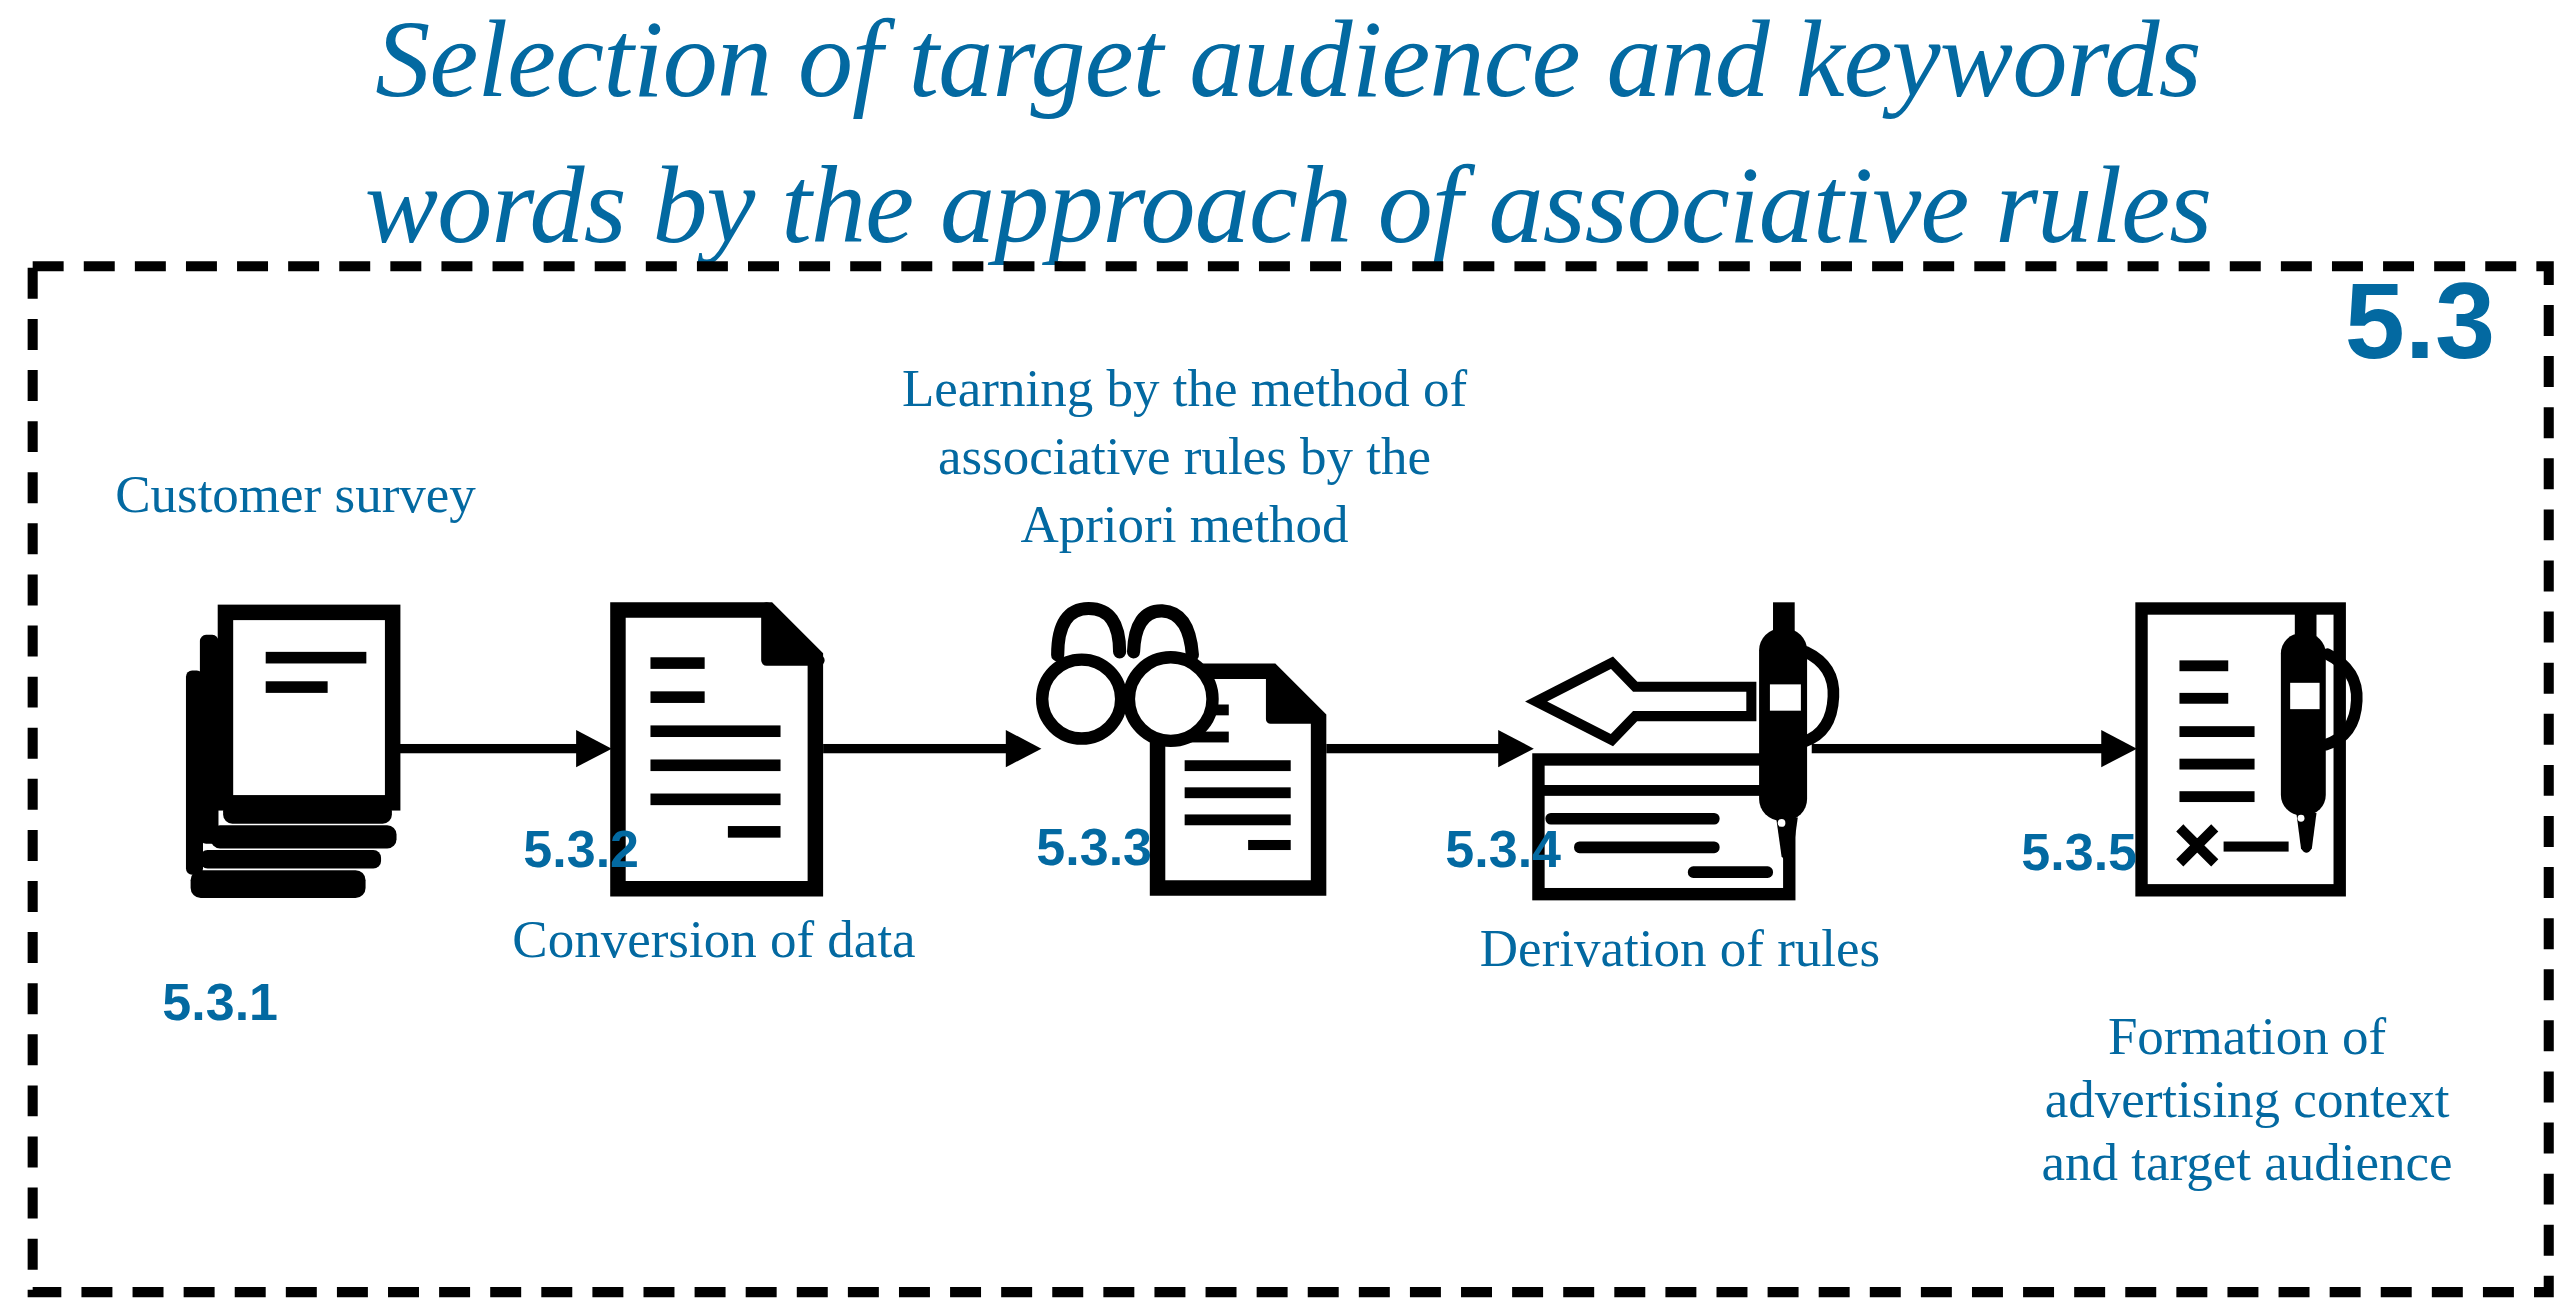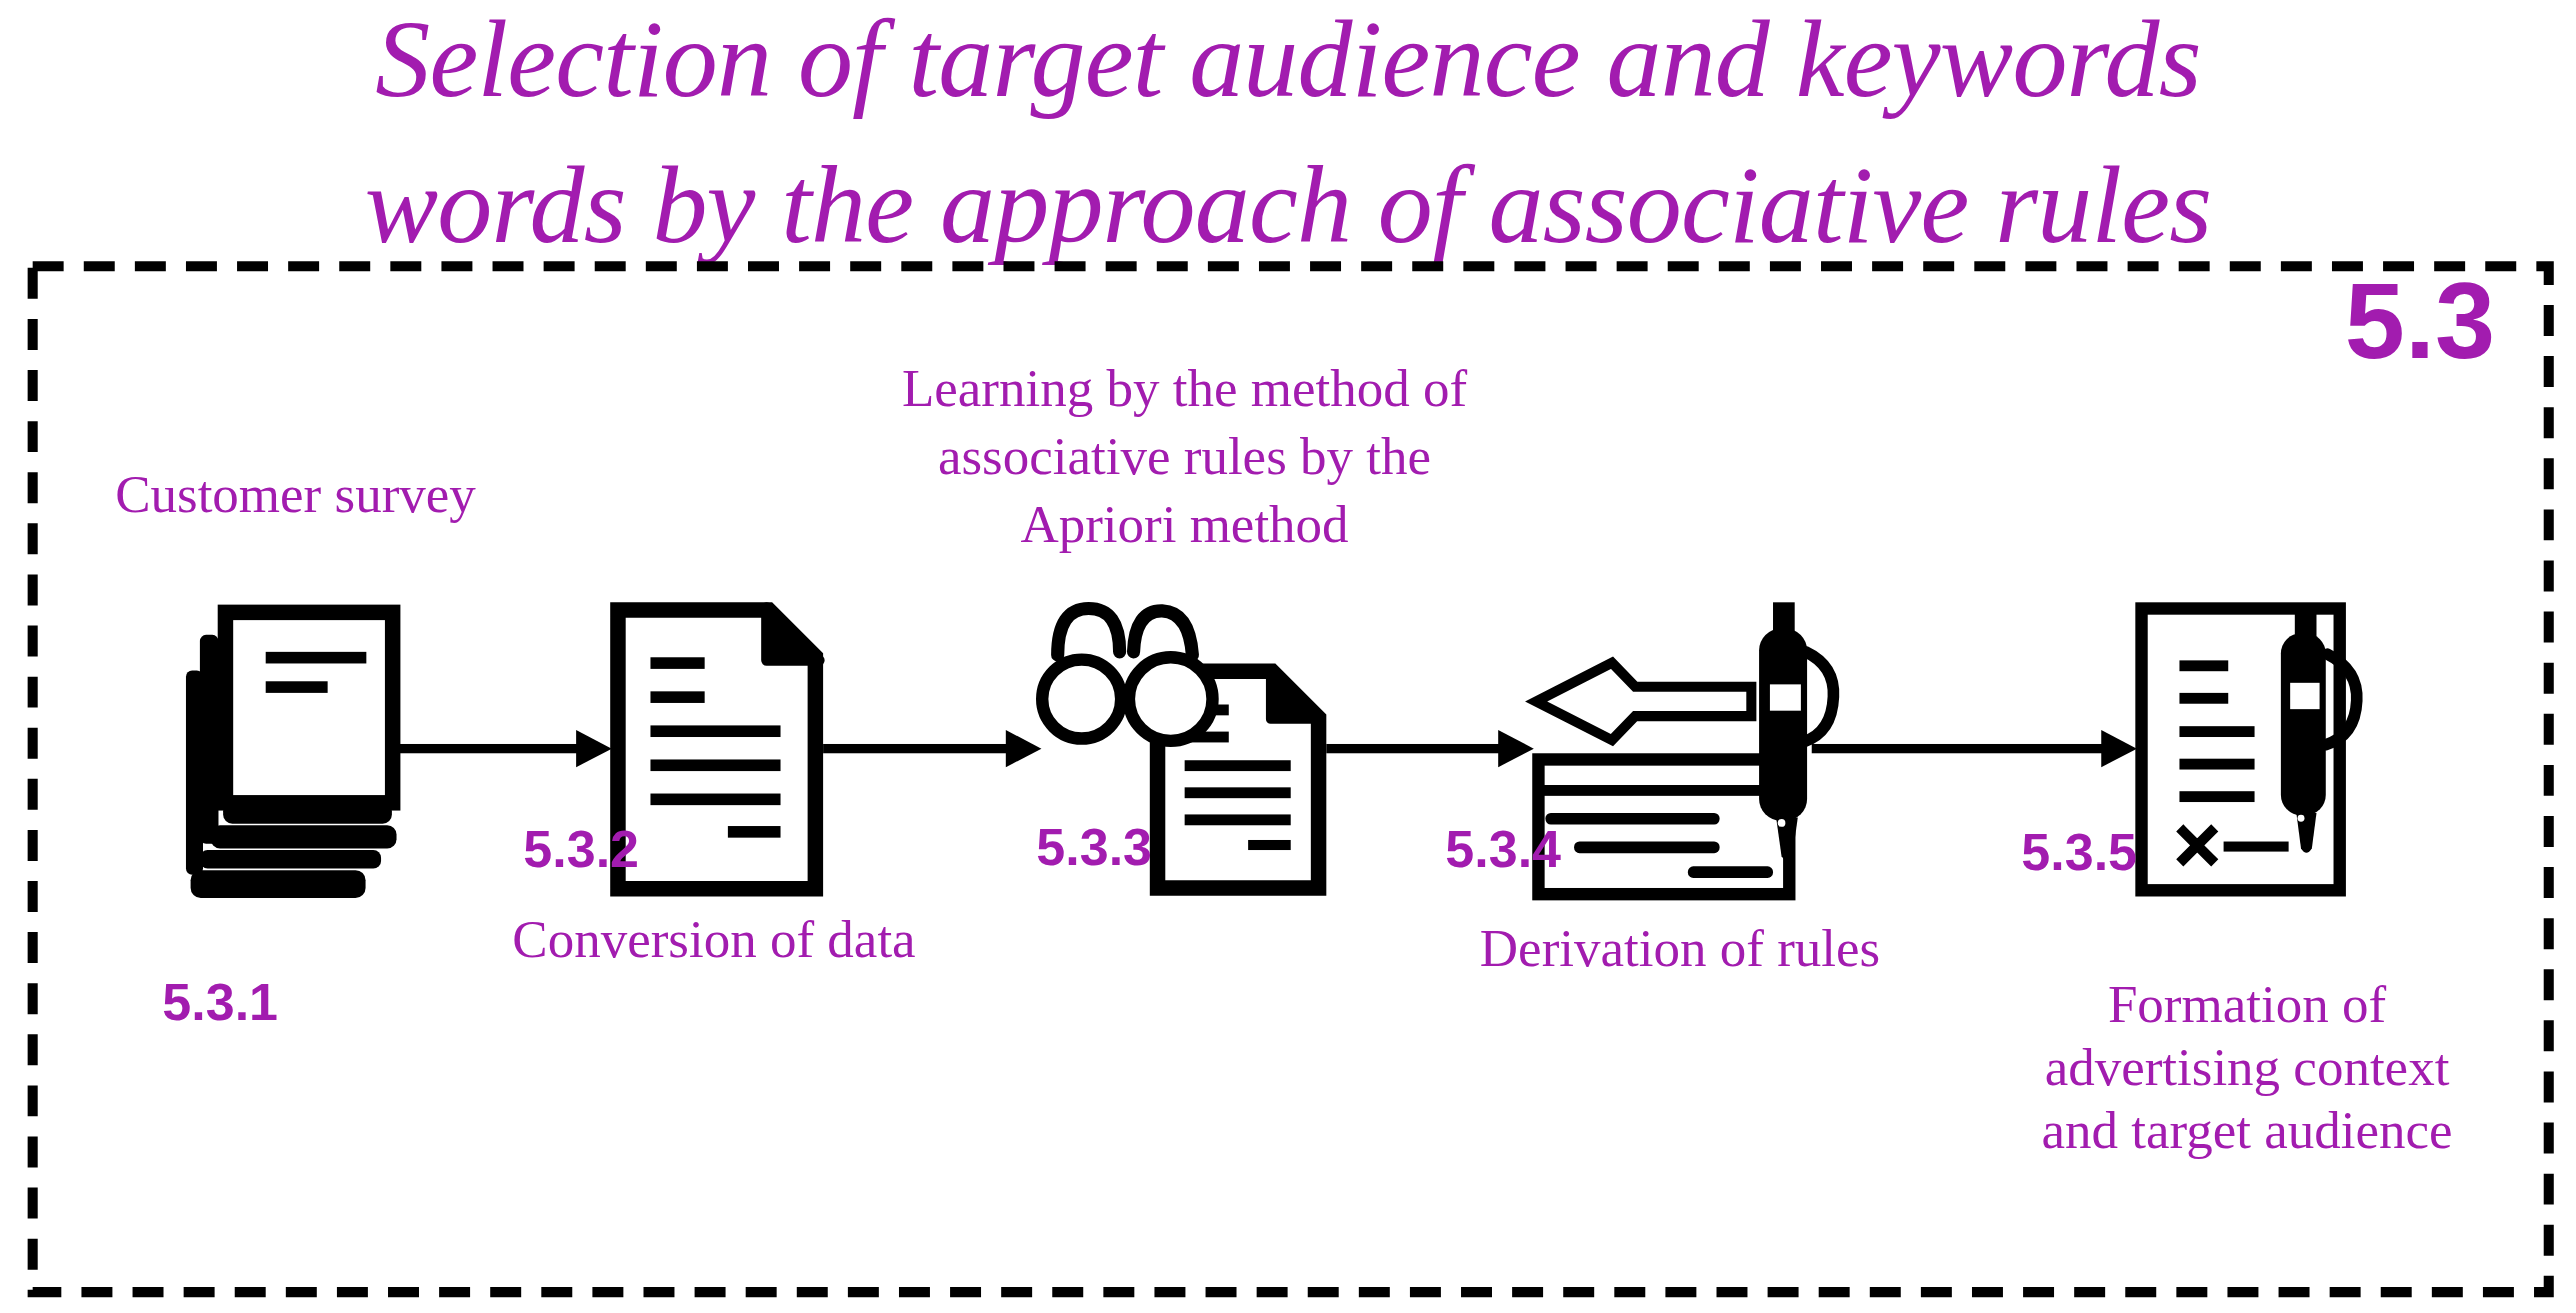--- a/index.html
+++ b/index.html
@@ -1,21 +1,21 @@
 <!DOCTYPE html>
 <html style="font-size:12.4px"><head>
 <meta charset="utf-8">
 <style>
   html, body { margin: 0; padding: 0; background: #ffffff; }
   .stage {
     position: relative;
     width: 2576px;
     height: 1313px;
     background: #ffffff;
-    color: #a21caf;
+    color: #0369a1;
     overflow: hidden;
     font-family: "Liberation Serif", serif;
   }
   .abs { position: absolute; }
   .title {
     left: 0; right: 0; top: -14px;
     text-align: center;
     font-style: italic;
     font-size: 110px;
     line-height: 146px;
@@ -41,21 +41,21 @@
     font-size: 52px;
     line-height: 54px;
     width: 232px;
     text-align: right;
     white-space: nowrap;
   }
   #cap-survey     { left: 63px;   width: 465px; top: 468px;  line-height: 53px; }
   #cap-learning   { left: 836px; width: 697px; top: 354px;  line-height: 68px; font-family: Liberation Serif, serif; }
   #cap-conversion { left: 443px;  width: 542px; top: 906px; }
   #cap-derivation { left: 1409px; width: 542px; top: 915px; }
-  #cap-formation  { left: 1976px; width: 542px; top: 973px; line-height: 63px; }
+  #cap-formation  { left: 1976px; width: 542px; top: 1005px; line-height: 63px; }
   #num-1 { left: 46px;   top: 931px; margin-top: 44px; }
   #num-2 { left: 407px;  top: 822px; }
   #num-3 { left: 920px; top: 820px; }
   #num-4 { left: 1329px; top: 822px; }
   #num-5 { left: 1905px; top: 825px; }
   svg.canvas { position: absolute; left: 0; top: 0; width: 2576px; height: 1313px; }
 </style>
 </head>
 <body>
 

